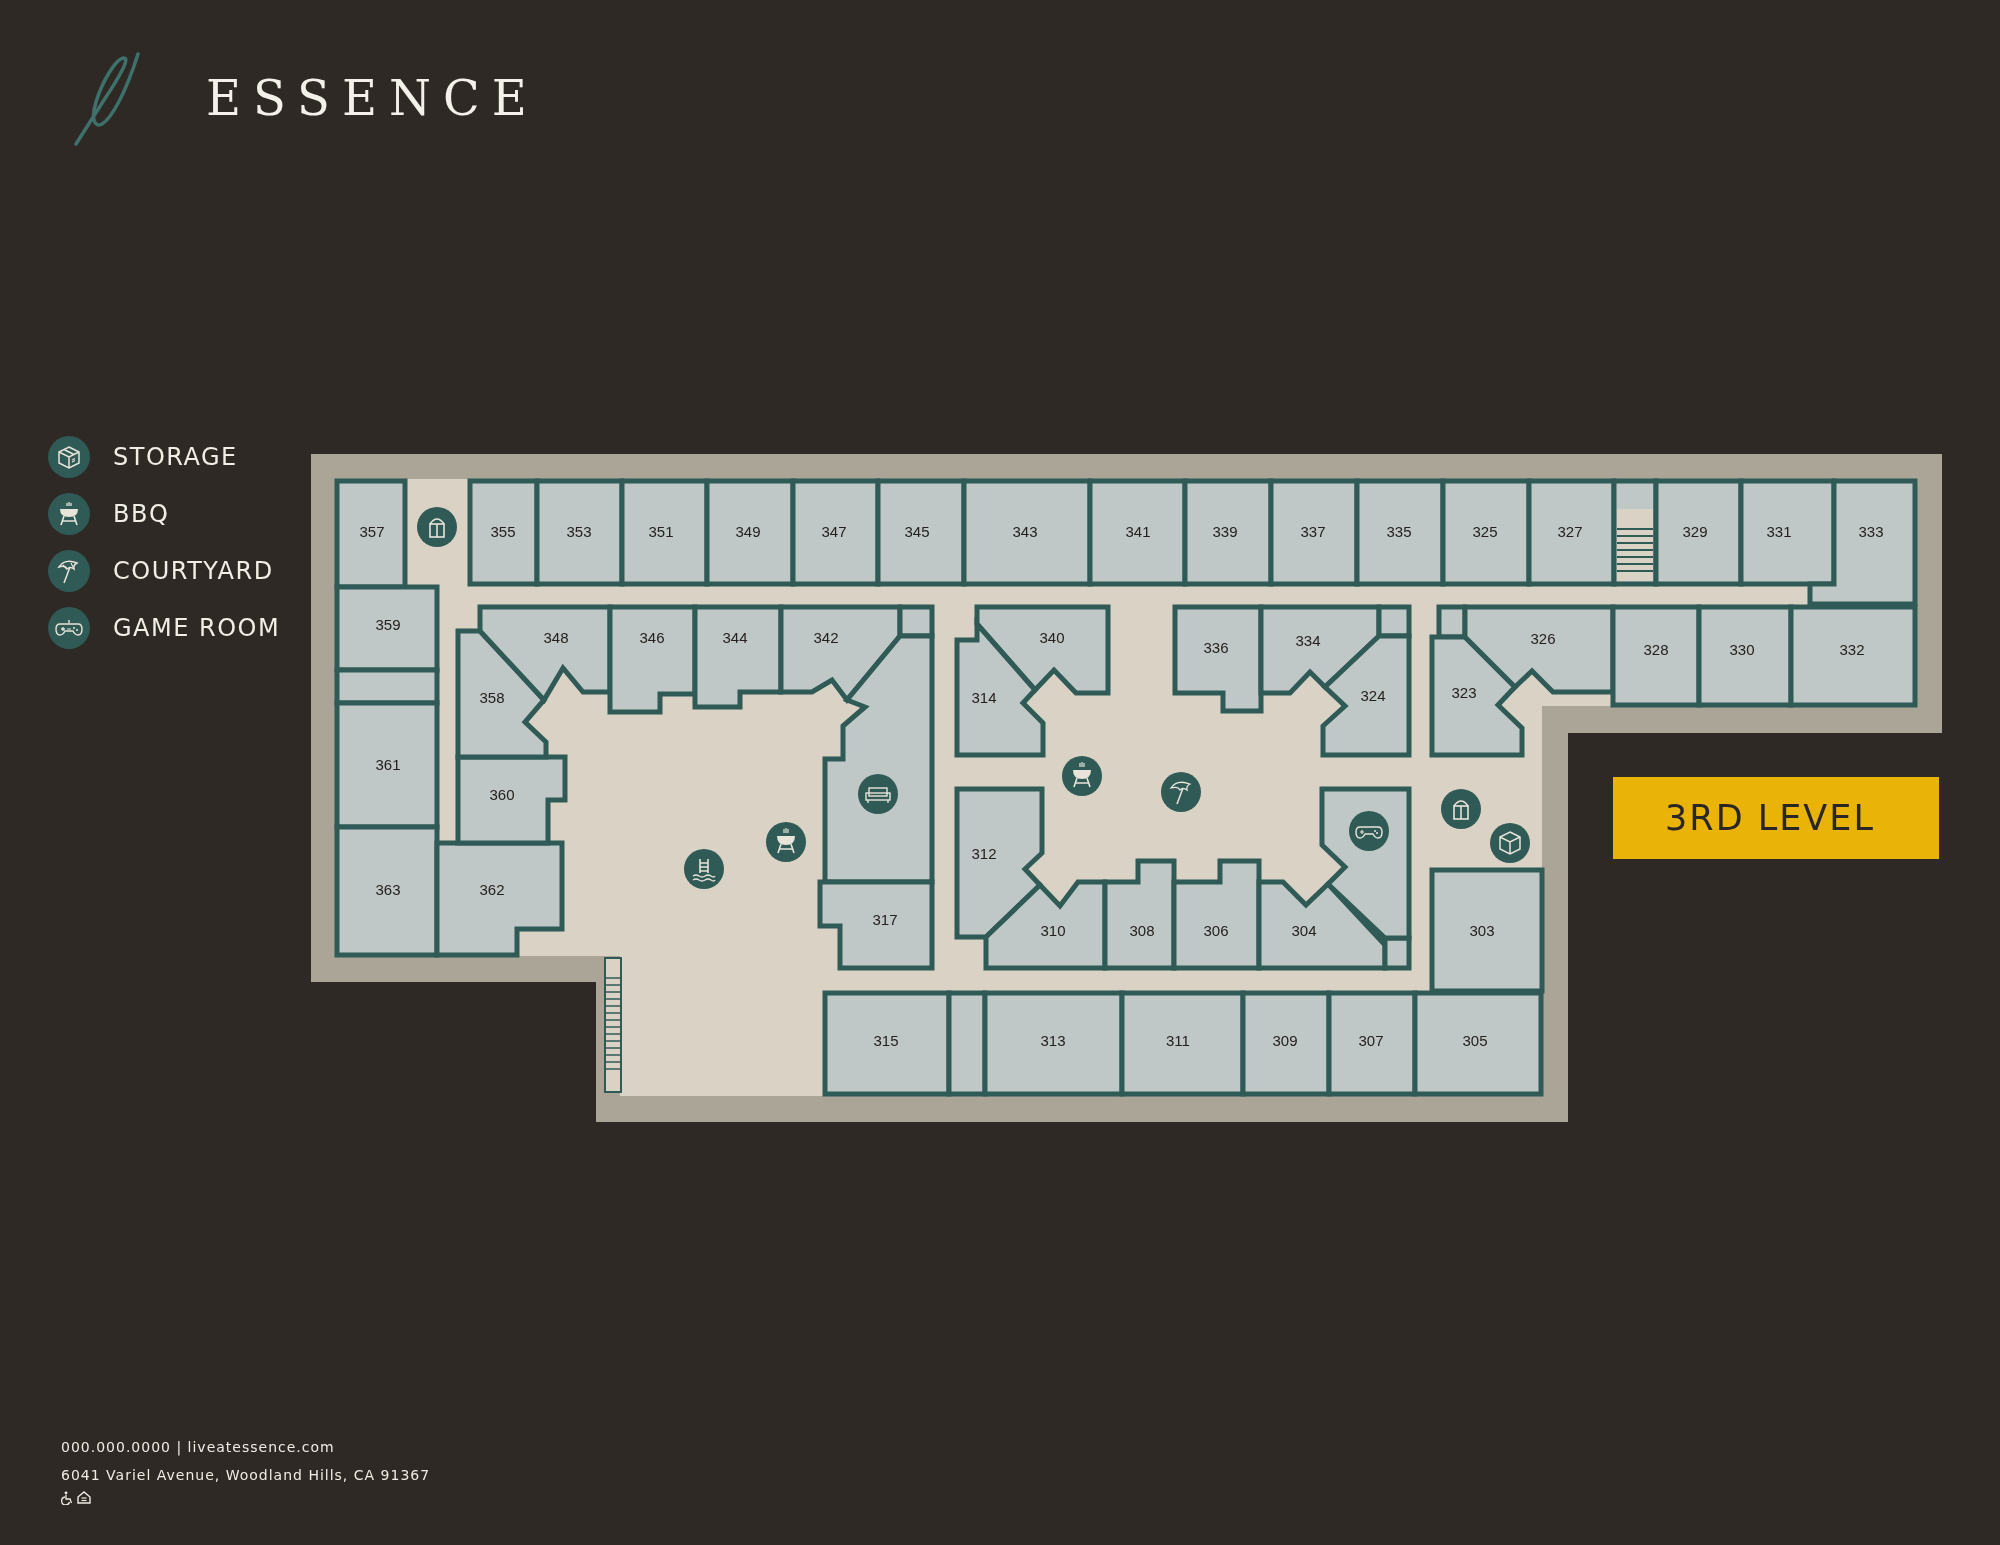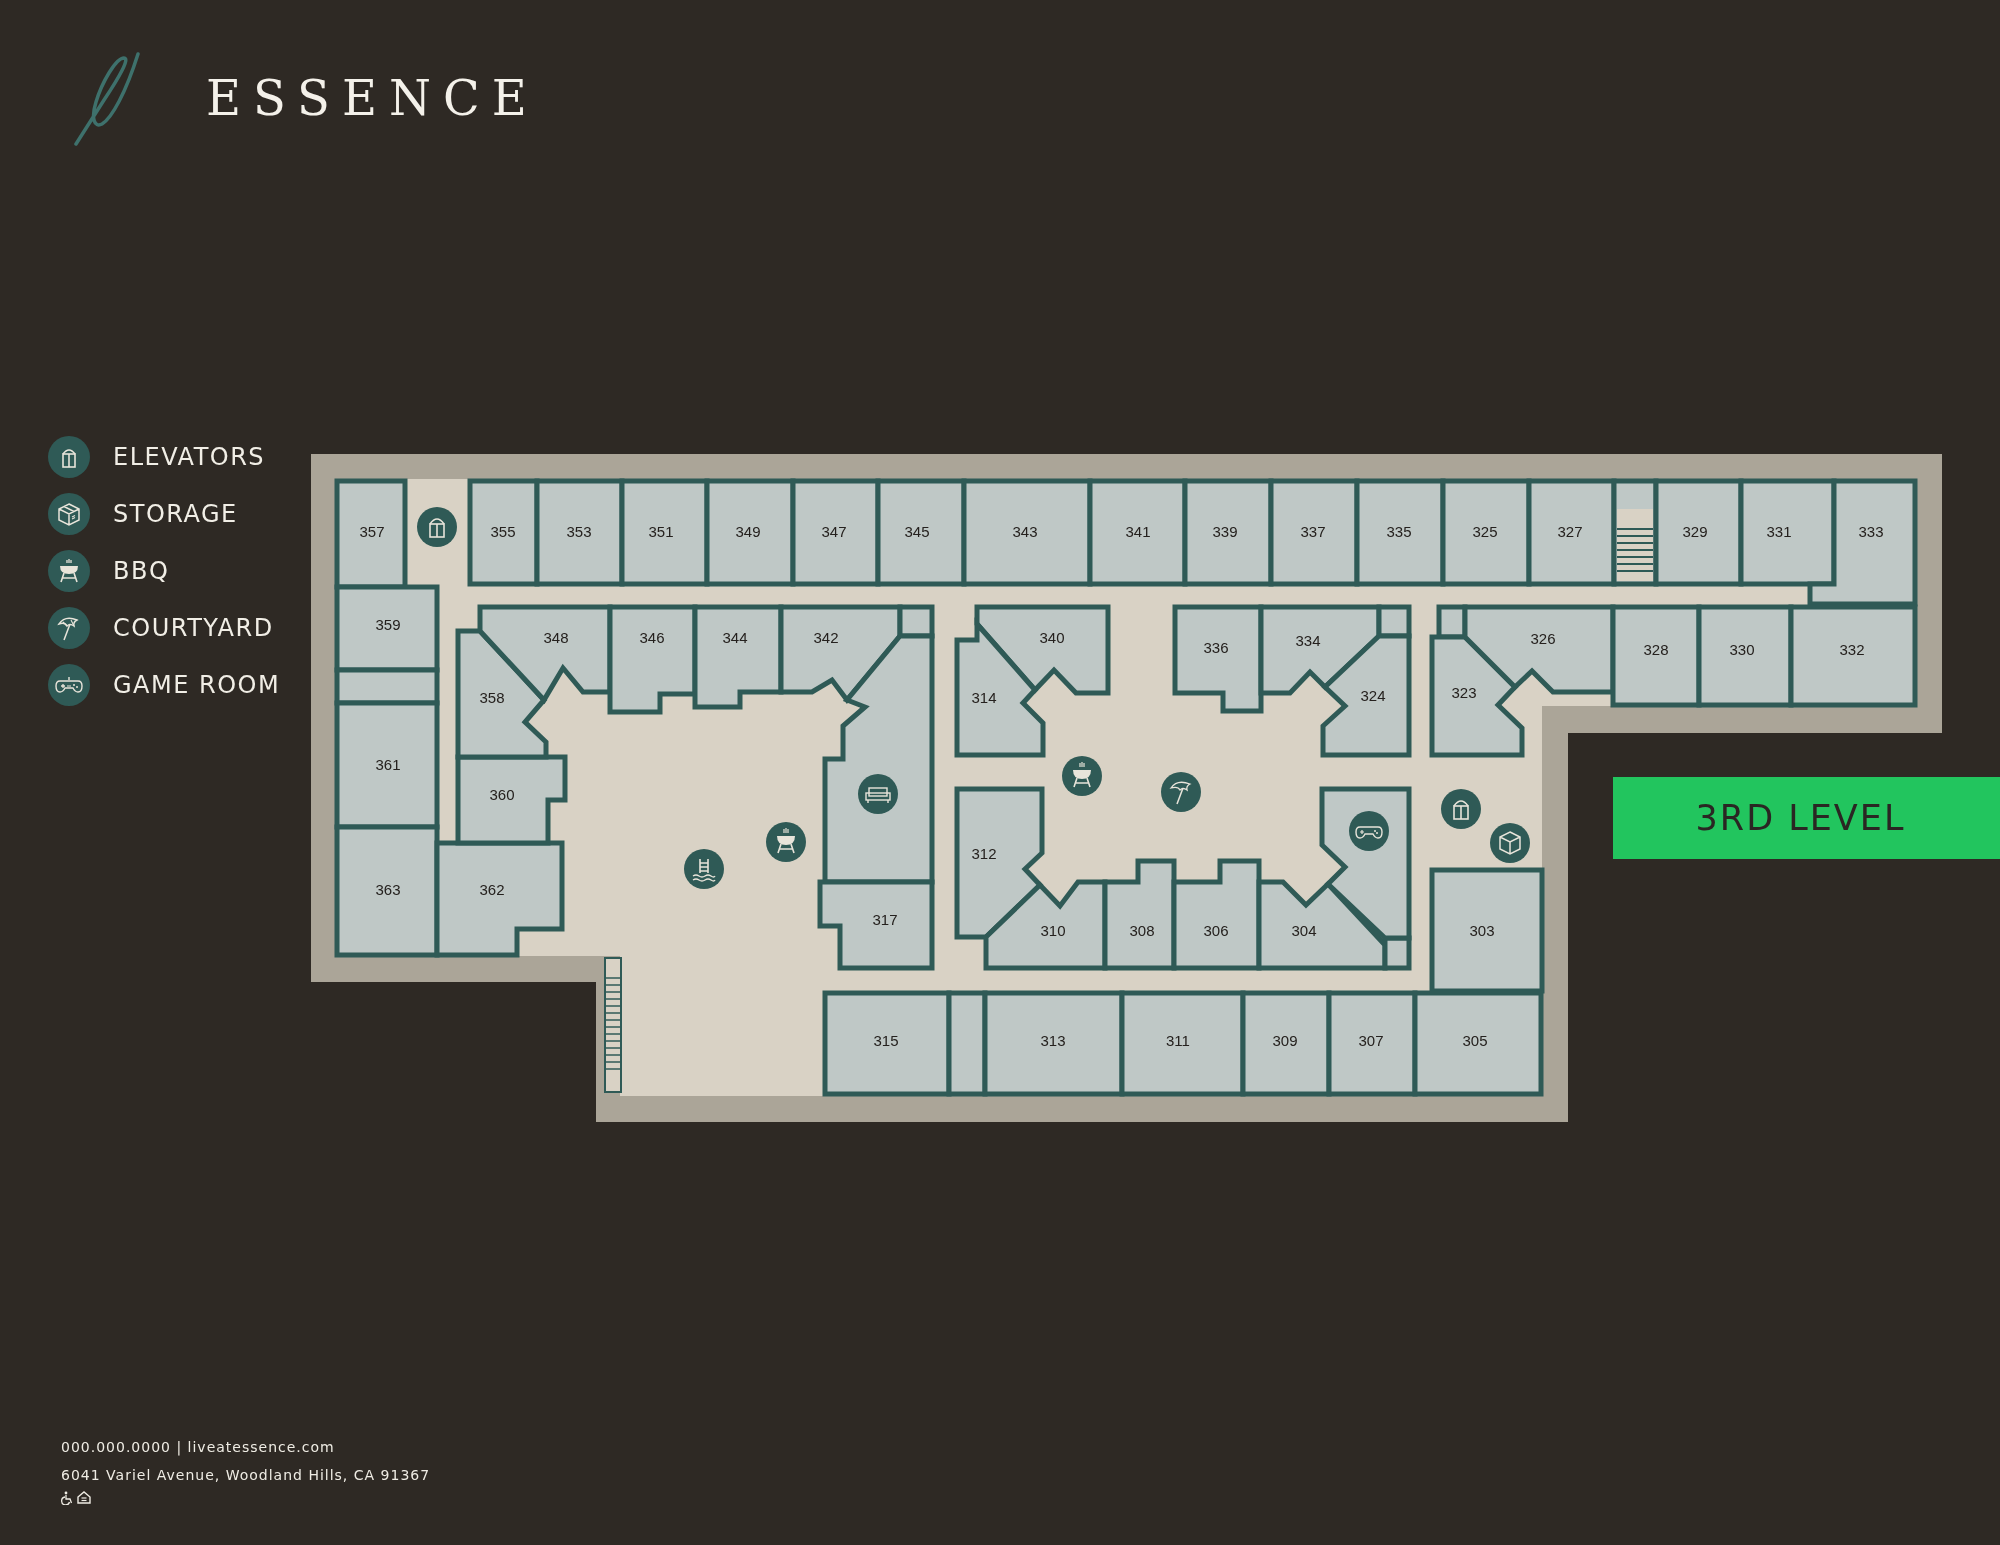--- a/index.html
+++ b/index.html
@@ -5,48 +5,38 @@
   html, body { margin:0; padding:0; }
   body { width:2000px; height:1545px; background:#2e2924; position:relative; overflow:hidden; font-family:"Liberation Sans", sans-serif; }
   .logo { position:absolute; left:64px; top:52px; height:100px; width:440px; }
   .logo-mark { position:absolute; left:0; top:0; }
   .logo-text { position:absolute; left:142px; top:6px; font-family:"DejaVu Serif", serif; font-size:48px; letter-spacing:12px; color:#f4f1ea; font-weight:normal; line-height:80px; }
   .legend { position:absolute; left:48px; top:428px; }
   .legend-item { display:flex; align-items:center; height:57px; cursor:pointer; }
   .legend-icon { width:42px; height:42px; border-radius:50%; background:#2f5a56; display:flex; align-items:center; justify-content:center; flex:0 0 42px; }
   .legend-label { margin-left:23px; color:#f1eee6; font-size:24px; letter-spacing:1.5px; font-family:"DejaVu Sans", sans-serif; }
   .plan { position:absolute; left:0; top:0; }
-  .level-box { position:absolute; left:1613px; top:777px; width:387px; height:82px; background:#22c55e; display:flex; align-items:center; justify-content:center; }
+  .level-box { position:absolute; left:1613px; top:777px; width:326px; height:82px; background:#eab308; display:flex; align-items:center; justify-content:center; }
   .level-label { font-family:"DejaVu Sans", sans-serif; font-size:35px; letter-spacing:2px; color:#2a2623; padding-right:12px; }
   .footer { position:absolute; left:61px; top:1433px; color:#efece4; font-family:"DejaVu Sans", sans-serif; }
   .footer-line { font-size:14px; letter-spacing:1px; height:28px; line-height:28px; }
   .footer-icons { display:flex; gap:3px; margin-top:2px; }
   .unit-label { font-family:"Liberation Sans", sans-serif; font-size:15px; fill:#25211e; text-anchor:middle; dominant-baseline:middle; }
 </style>
 </head>
 <body>
 
 <div class="logo">
   <svg class="logo-mark" width="80" height="100" viewBox="0 0 80 100">
     <path d="M12 92 L40 48 C56 24 66 6 60 6 C52 6 38 30 32 50 C27 66 30 76 38 72 C48 66 62 40 74 2" fill="none" stroke="#3e716c" stroke-width="3.5" stroke-linecap="round"></path>
   </svg>
   <div class="logo-text">ESSENCE</div>
 </div>
 
 <div class="legend">
-  <div class="legend-item">
-    <span class="legend-icon">
-      <svg width="24" height="24" viewBox="0 0 24 24">
-          <path d="M6 9 Q12 1 18 9" fill="none" stroke="#e8e4da" stroke-width="1.6"></path>
-          <rect x="6" y="9" width="12" height="13" fill="none" stroke="#e8e4da" stroke-width="1.6"></rect>
-          <line x1="12" y1="9" x2="12" y2="22" stroke="#e8e4da" stroke-width="1.6"></line>
-        </svg>
-    </span>
-    <span class="legend-label">ELEVATORS</span>
-  </div>
   <div class="legend-item">
     <span class="legend-icon">
       <svg width="26" height="26" viewBox="0 0 26 26">
           <path d="M13 3 L23 8 L23 19 L13 24 L3 19 L3 8 Z M3 8 L13 13 L23 8 M13 13 L13 24 M8 5.5 L18 10.5" fill="none" stroke="#e8e4da" stroke-width="1.5"></path>
           <line x1="16" y1="16" x2="19" y2="14.5" stroke="#e8e4da" stroke-width="1.2"></line>
           <line x1="16" y1="18" x2="19" y2="16.5" stroke="#e8e4da" stroke-width="1.2"></line>
         </svg>
     </span>
     <span class="legend-label">STORAGE</span>
   </div>

